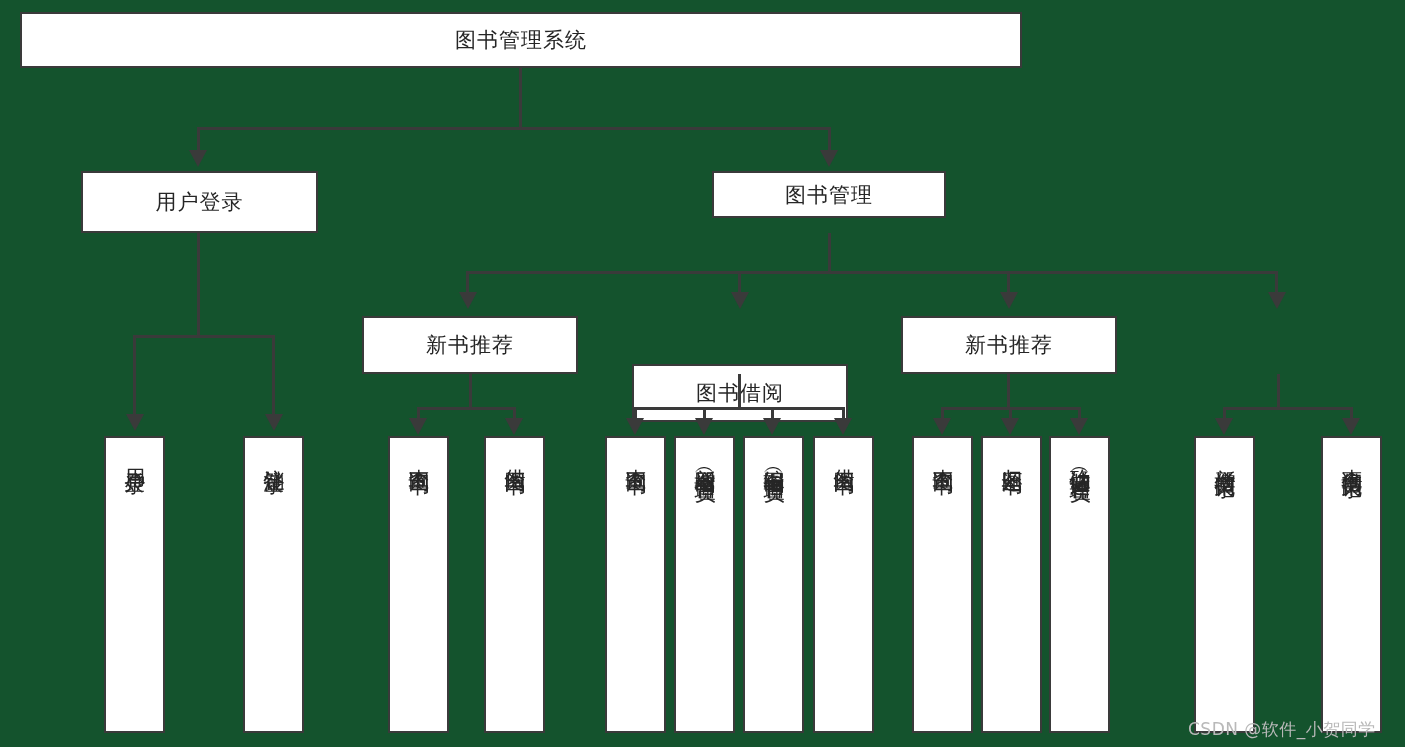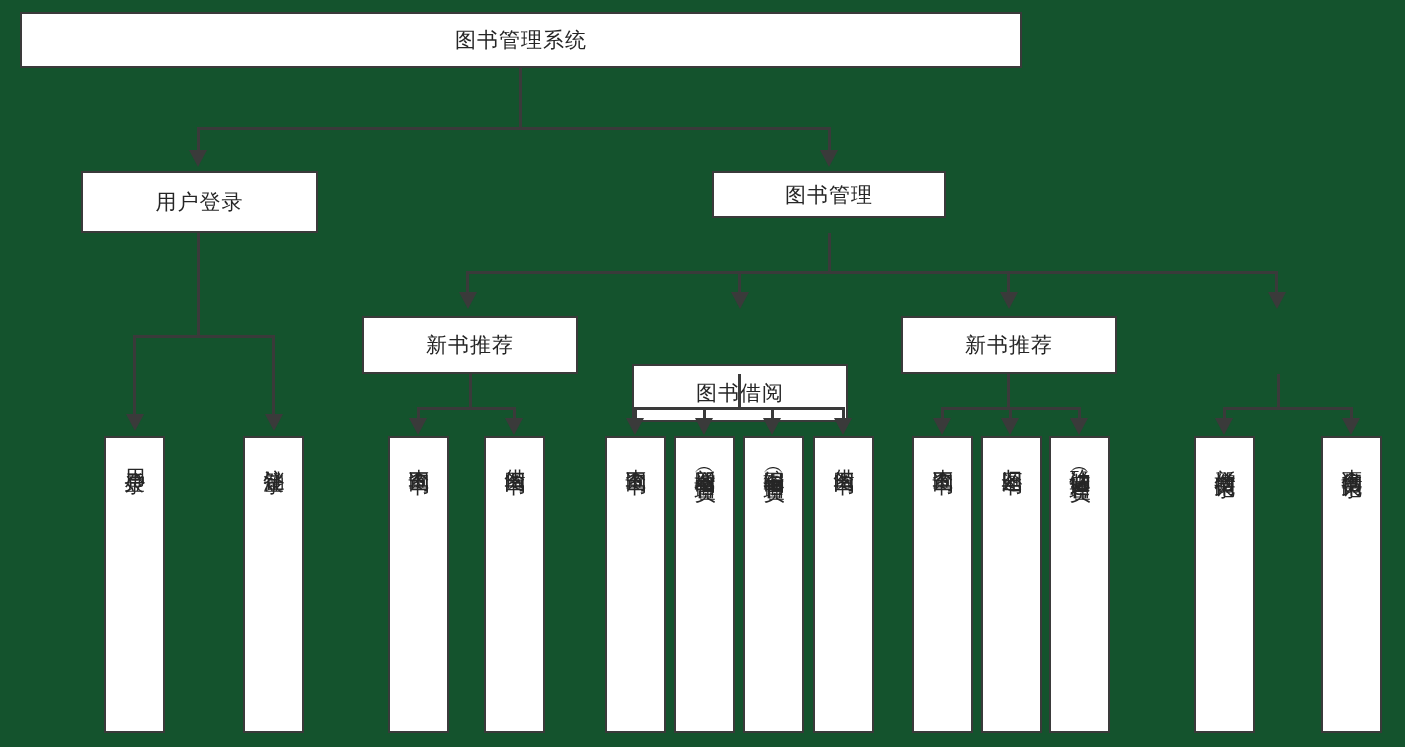--- a/index.html
+++ b/index.html
@@ -183,14 +183,17 @@
     <span class="vtext">确认归还（管理员）</span>
   </div>
 
   <div class="box v" style="left:1194px;top:436px;width:61px;height:297px;">
     <span class="vtext">新增借阅记录</span>
   </div>
   <div class="box v" style="left:1321px;top:436px;width:61px;height:297px;">
     <span class="vtext">查询借阅记录</span>
   </div>
 
+  <div id="watermark" style="left:1188px;top:718px;">
+    <span>CSDN @软件_小贺同学</span>
+  </div>
 
 </div>
 
 </body></html>

